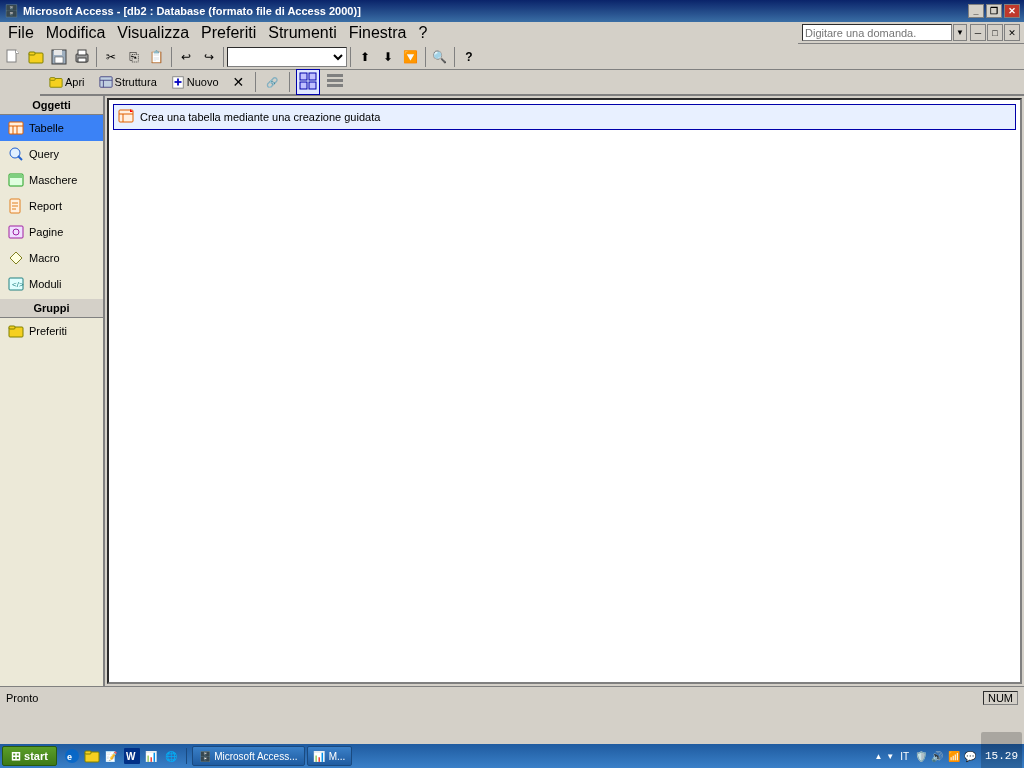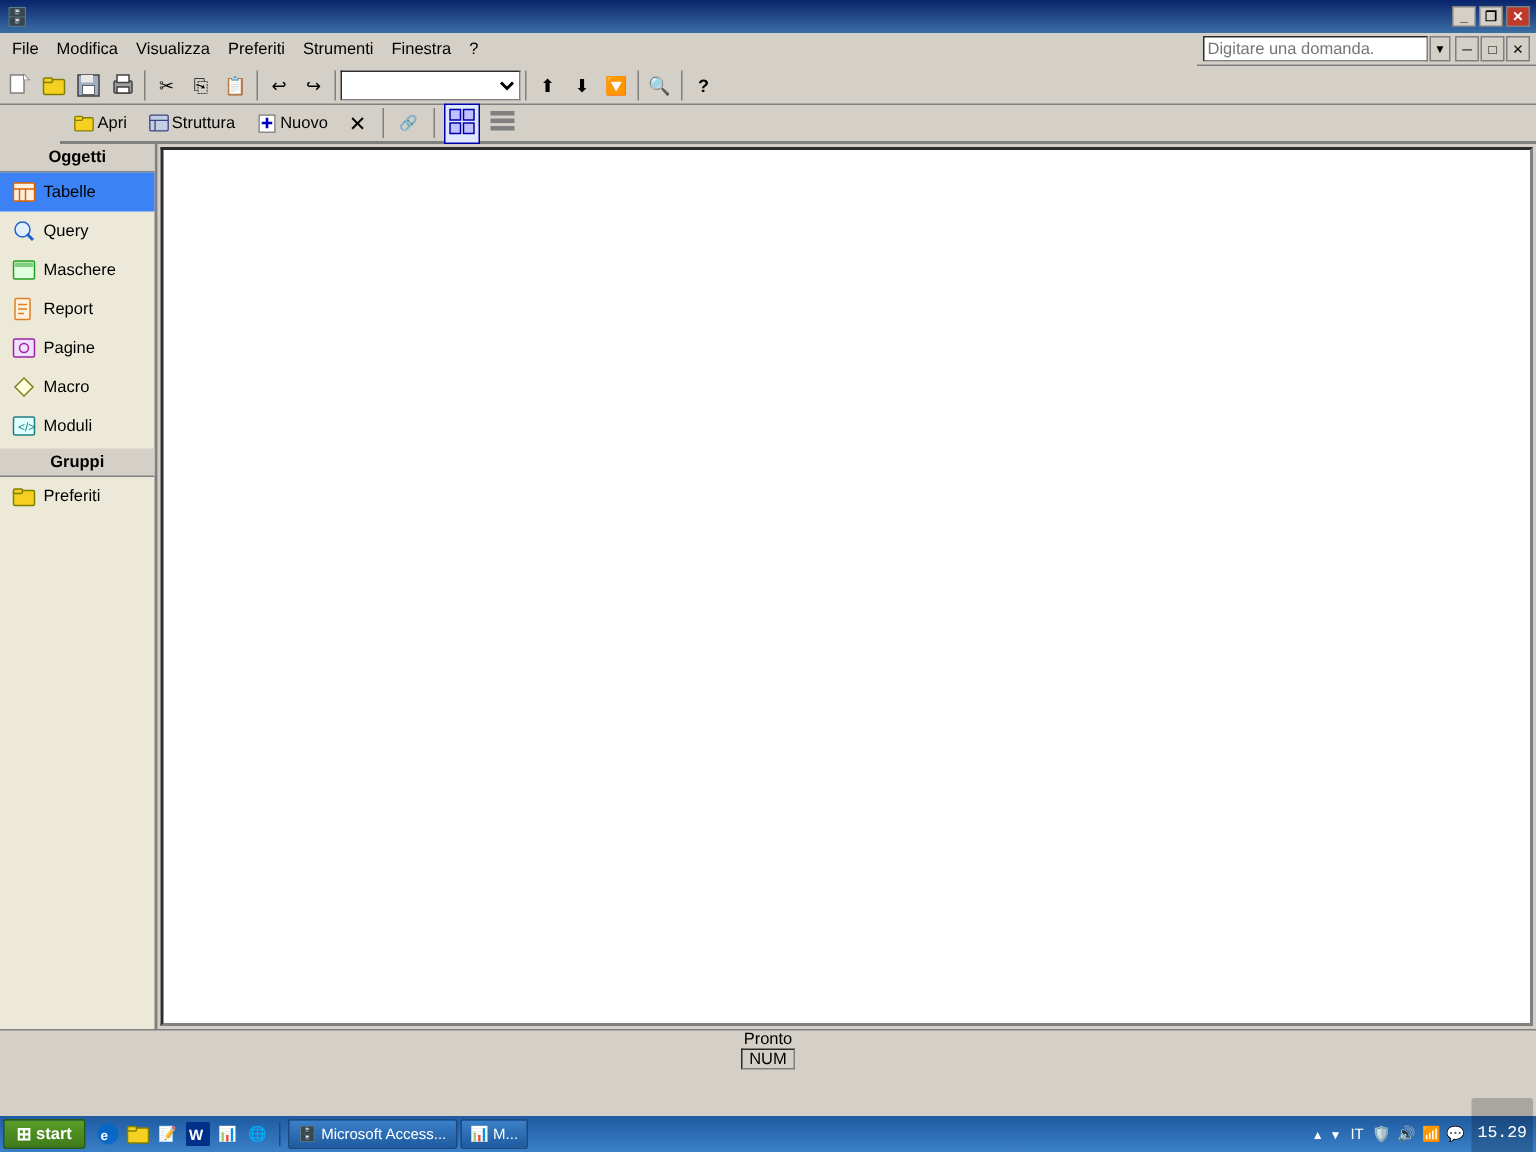--- a/index.html
+++ b/index.html
@@ -33,21 +33,21 @@
       background: #d4d0c8;
       height: 22px;
       display: flex;
       align-items: center;
       padding: 0 2px;
       border-bottom: 1px solid #808080;
     }
     .menu-item {
       padding: 2px 6px;
       cursor: pointer;
-      font-size: 11px;
+      font-size: 16px;
     }
     #search-input {
       width: 160px;
       height: 18px;
       border: 1px inset #808080;
       font-size: 11px;
       padding: 0 2px;
       background: white;
     }
 
@@ -143,21 +143,20 @@
     
     #status-bar {
       height: 22px;
       background: #d4d0c8;
       border-top: 1px solid #808080;
       display: flex;
       align-items: center;
       padding: 0 6px;
       font-size: 11px;
       justify-content: space-between;
-      flex-direction: column;
     }
     #status-right { display: flex; gap: 8px; }
     .status-indicator {
       border: 1px inset #808080;
       padding: 0 4px;
       min-width: 30px;
       text-align: center;
       background: #d4d0c8;
     }
 
@@ -206,20 +205,21 @@
       color: white;
       font-size: 10px;
     }
   </style>
 </head>
 <body>
 
 <div id="title-bar">
   <div id="title-bar-left">
     <span style="font-size:12px;">🗄️</span>
+    <span>Microsoft Access - [db2 : Database (formato file di Access 2000)]</span>
   </div>
   <div id="title-bar-right">
     <div class="title-btn">_</div>
     <div class="title-btn">❐</div>
     <div class="title-btn close-btn">✕</div>
   </div>
 </div>
 
 <div style="display:flex; background:#d4d0c8; border-bottom:1px solid #808080; height:22px; align-items:center; justify-content:space-between;">
   <div id="menu-bar" style="border:none; flex:1; display:flex; align-items:center; height:22px;">
@@ -419,20 +419,31 @@
             <rect x="1" y="3" width="6" height="3" fill="#f5d020" stroke="#808000" rx="1"></rect>
           </svg>
       </span>
       <span>Preferiti</span>
     </div>
   </div>
 
   <div id="right-panel" style="flex:1; background:white; border:2px inset #808080; margin:2px; padding:4px; overflow-y:auto;">
 
 
+    <div class="db-item">
+      <span>
+        <svg width="16" height="16" viewBox="0 0 16 16">
+            <rect x="1" y="2" width="14" height="12" fill="#fff0e0" stroke="#e06000" rx="1"></rect>
+            <line x1="1" y1="6" x2="15" y2="6" stroke="#e06000"></line>
+            <line x1="5" y1="6" x2="5" y2="14" stroke="#e06000"></line>
+            <polygon points="12,1 15,4 12,4" fill="#ff0000"></polygon>
+          </svg>
+      </span>
+      <span>Crea una tabella mediante una creazione guidata</span>
+    </div>
 
 
   </div>
 </div>
 
 <div id="status-bar">
   <span>Pronto</span>
   <div id="status-right">
     <div class="status-indicator">NUM</div>
   </div>

